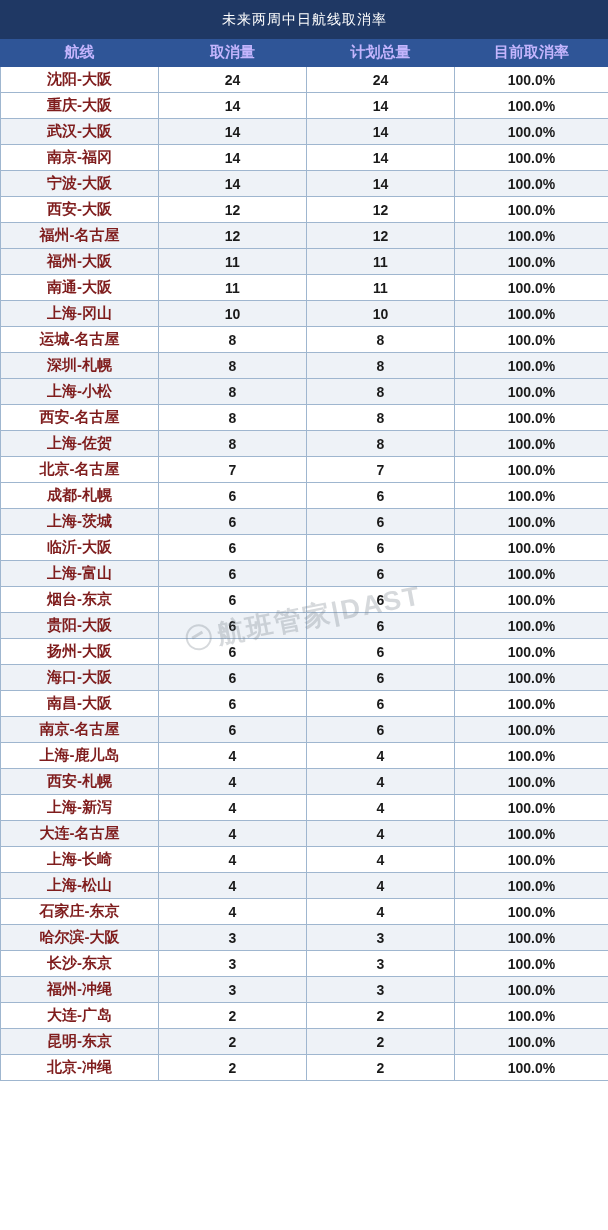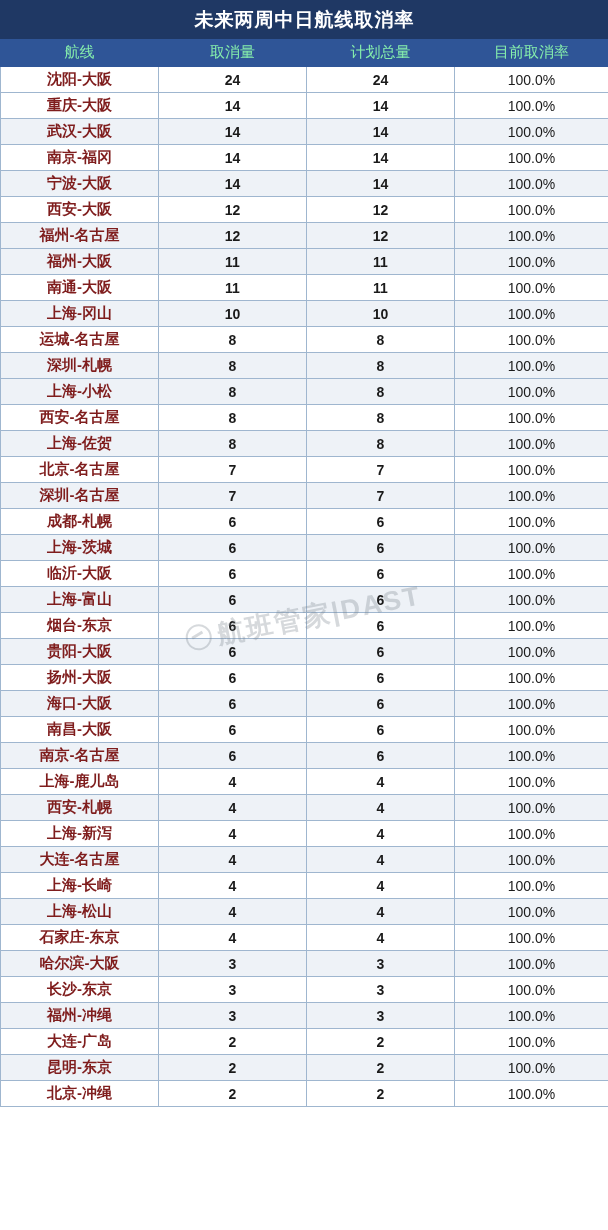--- a/index.html
+++ b/index.html
@@ -25,33 +25,33 @@
   }
   table.grid td, table.grid th {
     border: 1px solid #9fb6cf;
     padding: 0;
     margin: 0;
   }
   
   .title-cell {
     background: #1f3864;
     color: #ffffff;
-    font-size: 19px;
-    font-weight: bold;
+    font-size: 14px;
+    font-weight: normal;
     text-align: center;
     height: 37px;
     letter-spacing: 1px;
     border: 1px solid #1f3864 !important;
   }
   
   .hdr {
     background: #2f5597;
-    color: #86efac;
+    color: #c4b5fd;
     font-size: 15px;
-    font-weight: normal;
+    font-weight: bold;
     text-align: center;
     height: 27px;
     border: 1px solid #2f5597 !important;
   }
   
   td.route {
     font-size: 15px;
     font-weight: bold;
     color: #7f1d1d;
     text-align: center;
@@ -61,21 +61,21 @@
   td.num {
     font-size: 14px;
     font-weight: bold;
     color: #1a1a1a;
     text-align: center;
     height: 25px;
     background: #ffffff;
   }
   td.pct {
     font-size: 14px;
-    font-weight: normal;
+    font-weight: bold;
     color: #1a1a1a;
     text-align: center;
     height: 25px;
     background: #ffffff;
   }
   tr.alt td {
     background: #eef2f7;
   }
   
   .watermark {
@@ -231,26 +231,20 @@
           <td class="num">8</td>
           <td class="num">8</td>
           <td class="pct">100.0%</td>
         </tr>
         <tr>
           <td class="route">北京-名古屋</td>
           <td class="num">7</td>
           <td class="num">7</td>
           <td class="pct">100.0%</td>
         </tr>
-        <tr class="alt">
-          <td class="route">深圳-名古屋</td>
-          <td class="num">7</td>
-          <td class="num">7</td>
-          <td class="pct">100.0%</td>
-        </tr>
         <tr>
           <td class="route">成都-札幌</td>
           <td class="num">6</td>
           <td class="num">6</td>
           <td class="pct">100.0%</td>
         </tr>
         <tr class="alt">
           <td class="route">上海-茨城</td>
           <td class="num">6</td>
           <td class="num">6</td>

